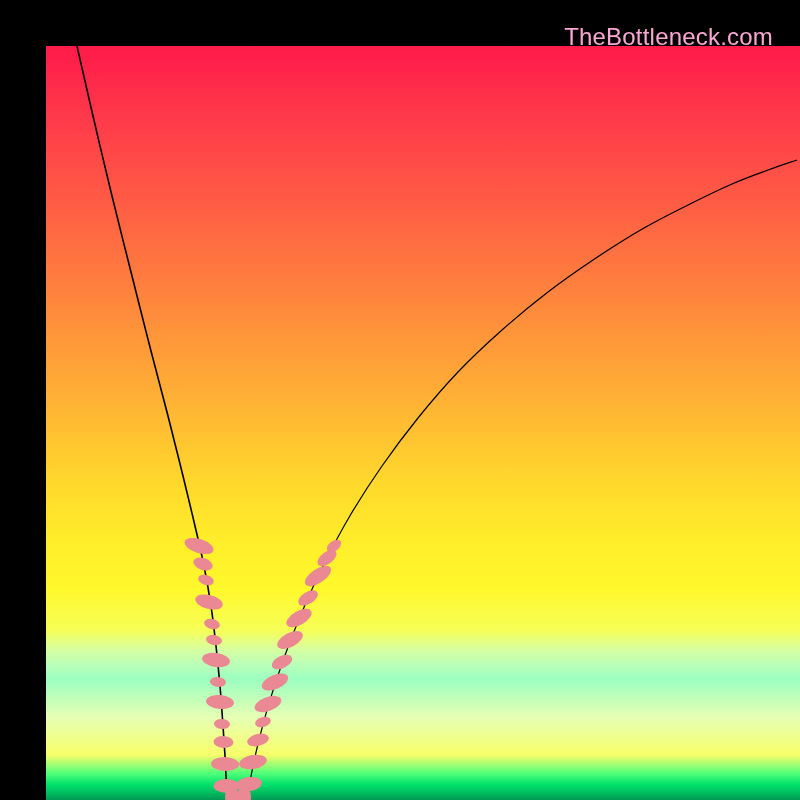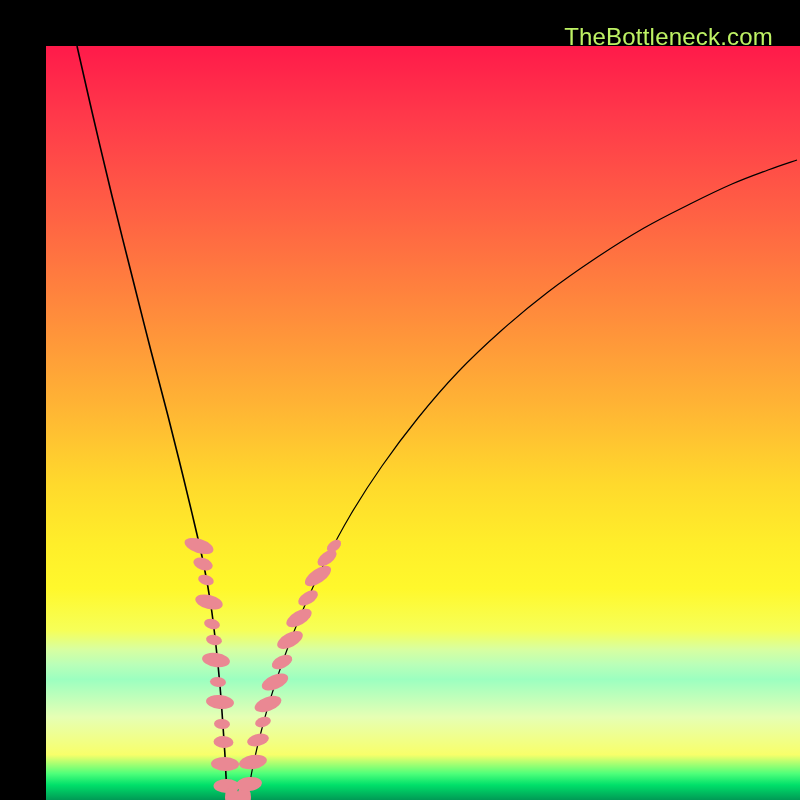--- a/index.html
+++ b/index.html
@@ -16,21 +16,21 @@
       #fff82c 72%,
       #f6ff58 77.5%,
       #d8ffa0 80%,
       #baffb8 82%,
       #9cffc0 84%,
       #e6ffb4 89%,
       #f8ff6a 94%,
       #4eff7a 96.5%,
       #00e06a 98%,
       #009a55 100%)}
-  .wm{position:absolute;right:4px;top:0;font-size:24px;font-weight:400;color:#bef264;letter-spacing:0.2px}
+  .wm{position:absolute;right:4px;top:0;font-size:24px;font-weight:400;color:#f9a8d4;letter-spacing:0.2px}
   svg{position:absolute;inset:0}
   .curve{fill:none;stroke:#000;stroke-width:1.6}
   .curve2{fill:none;stroke:#000;stroke-width:1.2}
   .bead{fill:#ea8893;stroke:none}
 </style>
 </head>
 <body>
 
 <div class="frame">
   <div class="plot">

